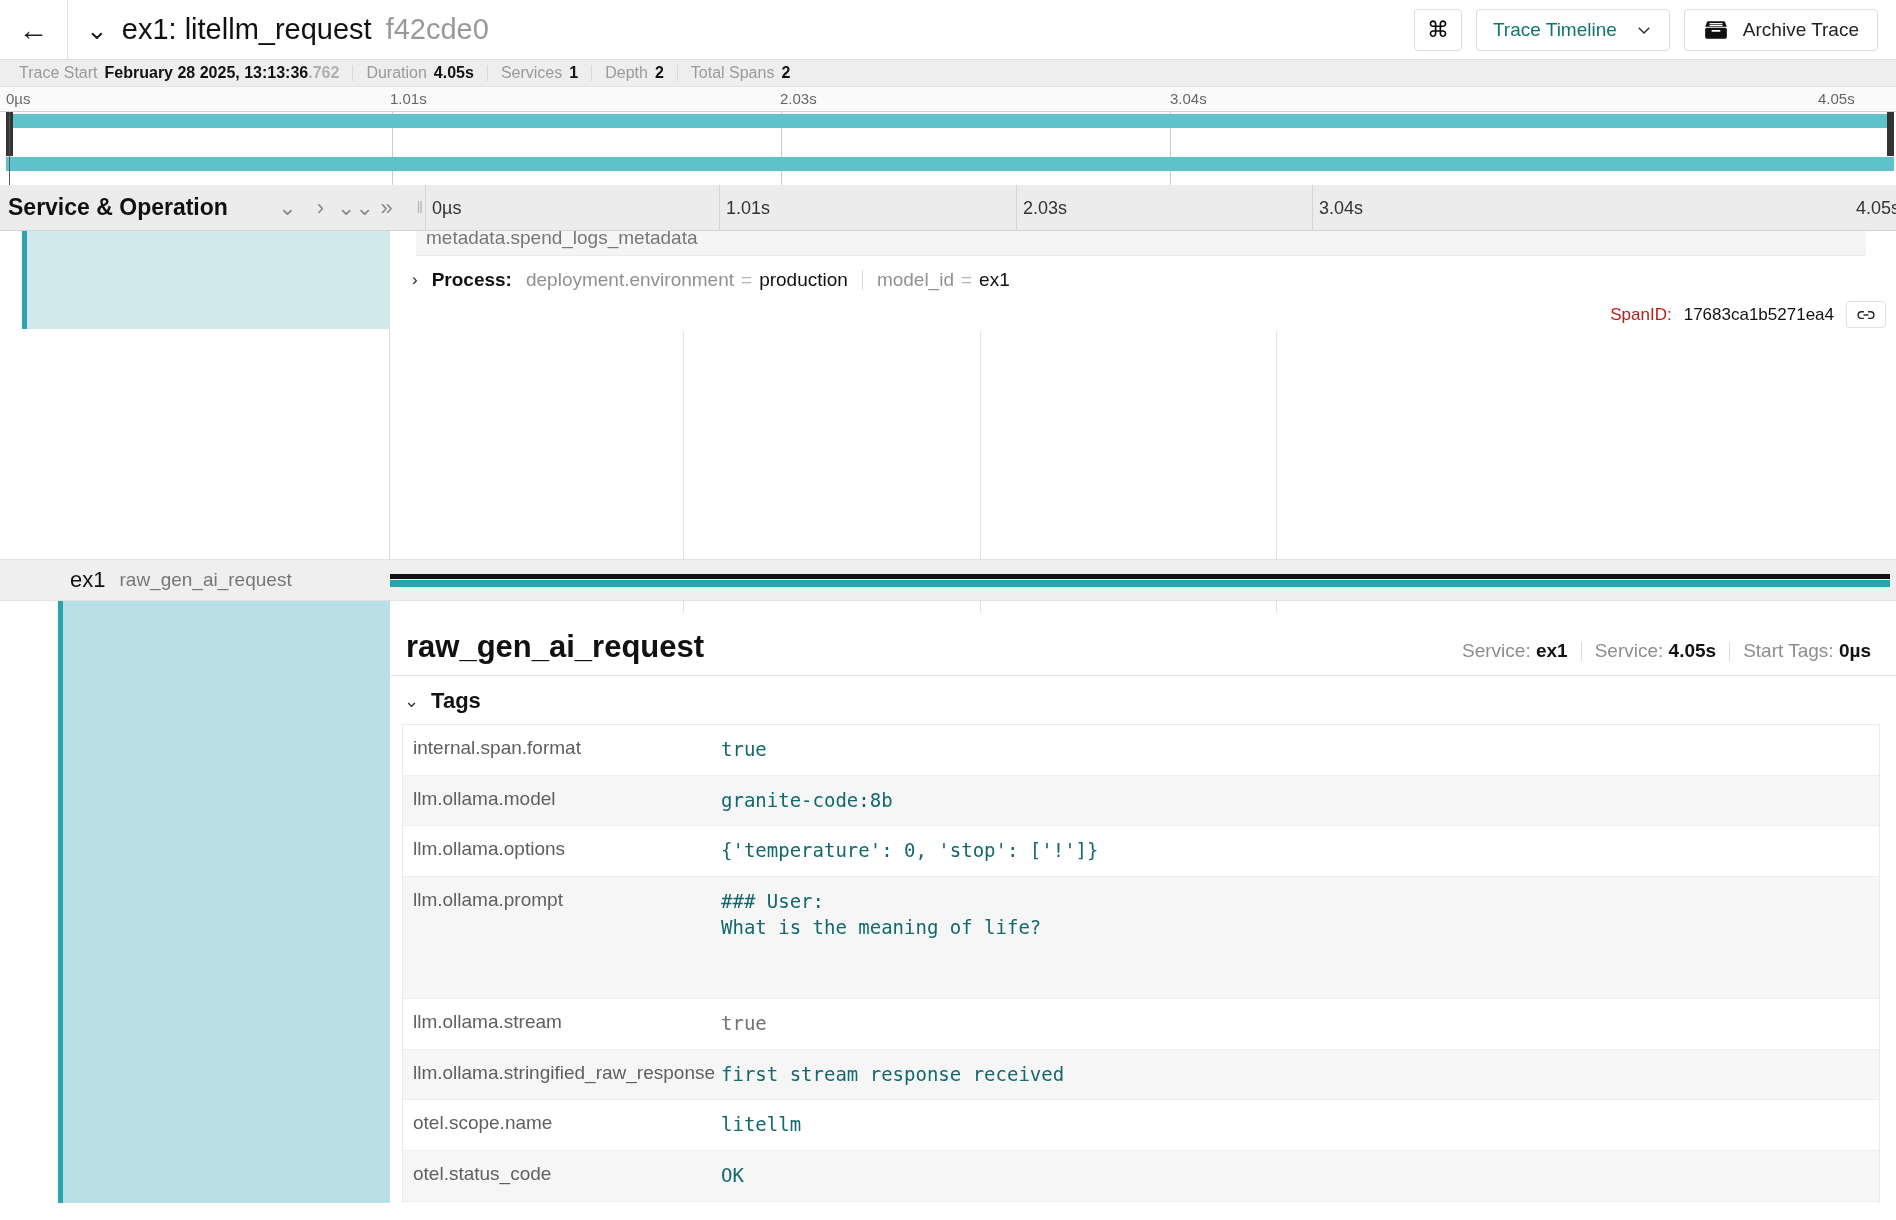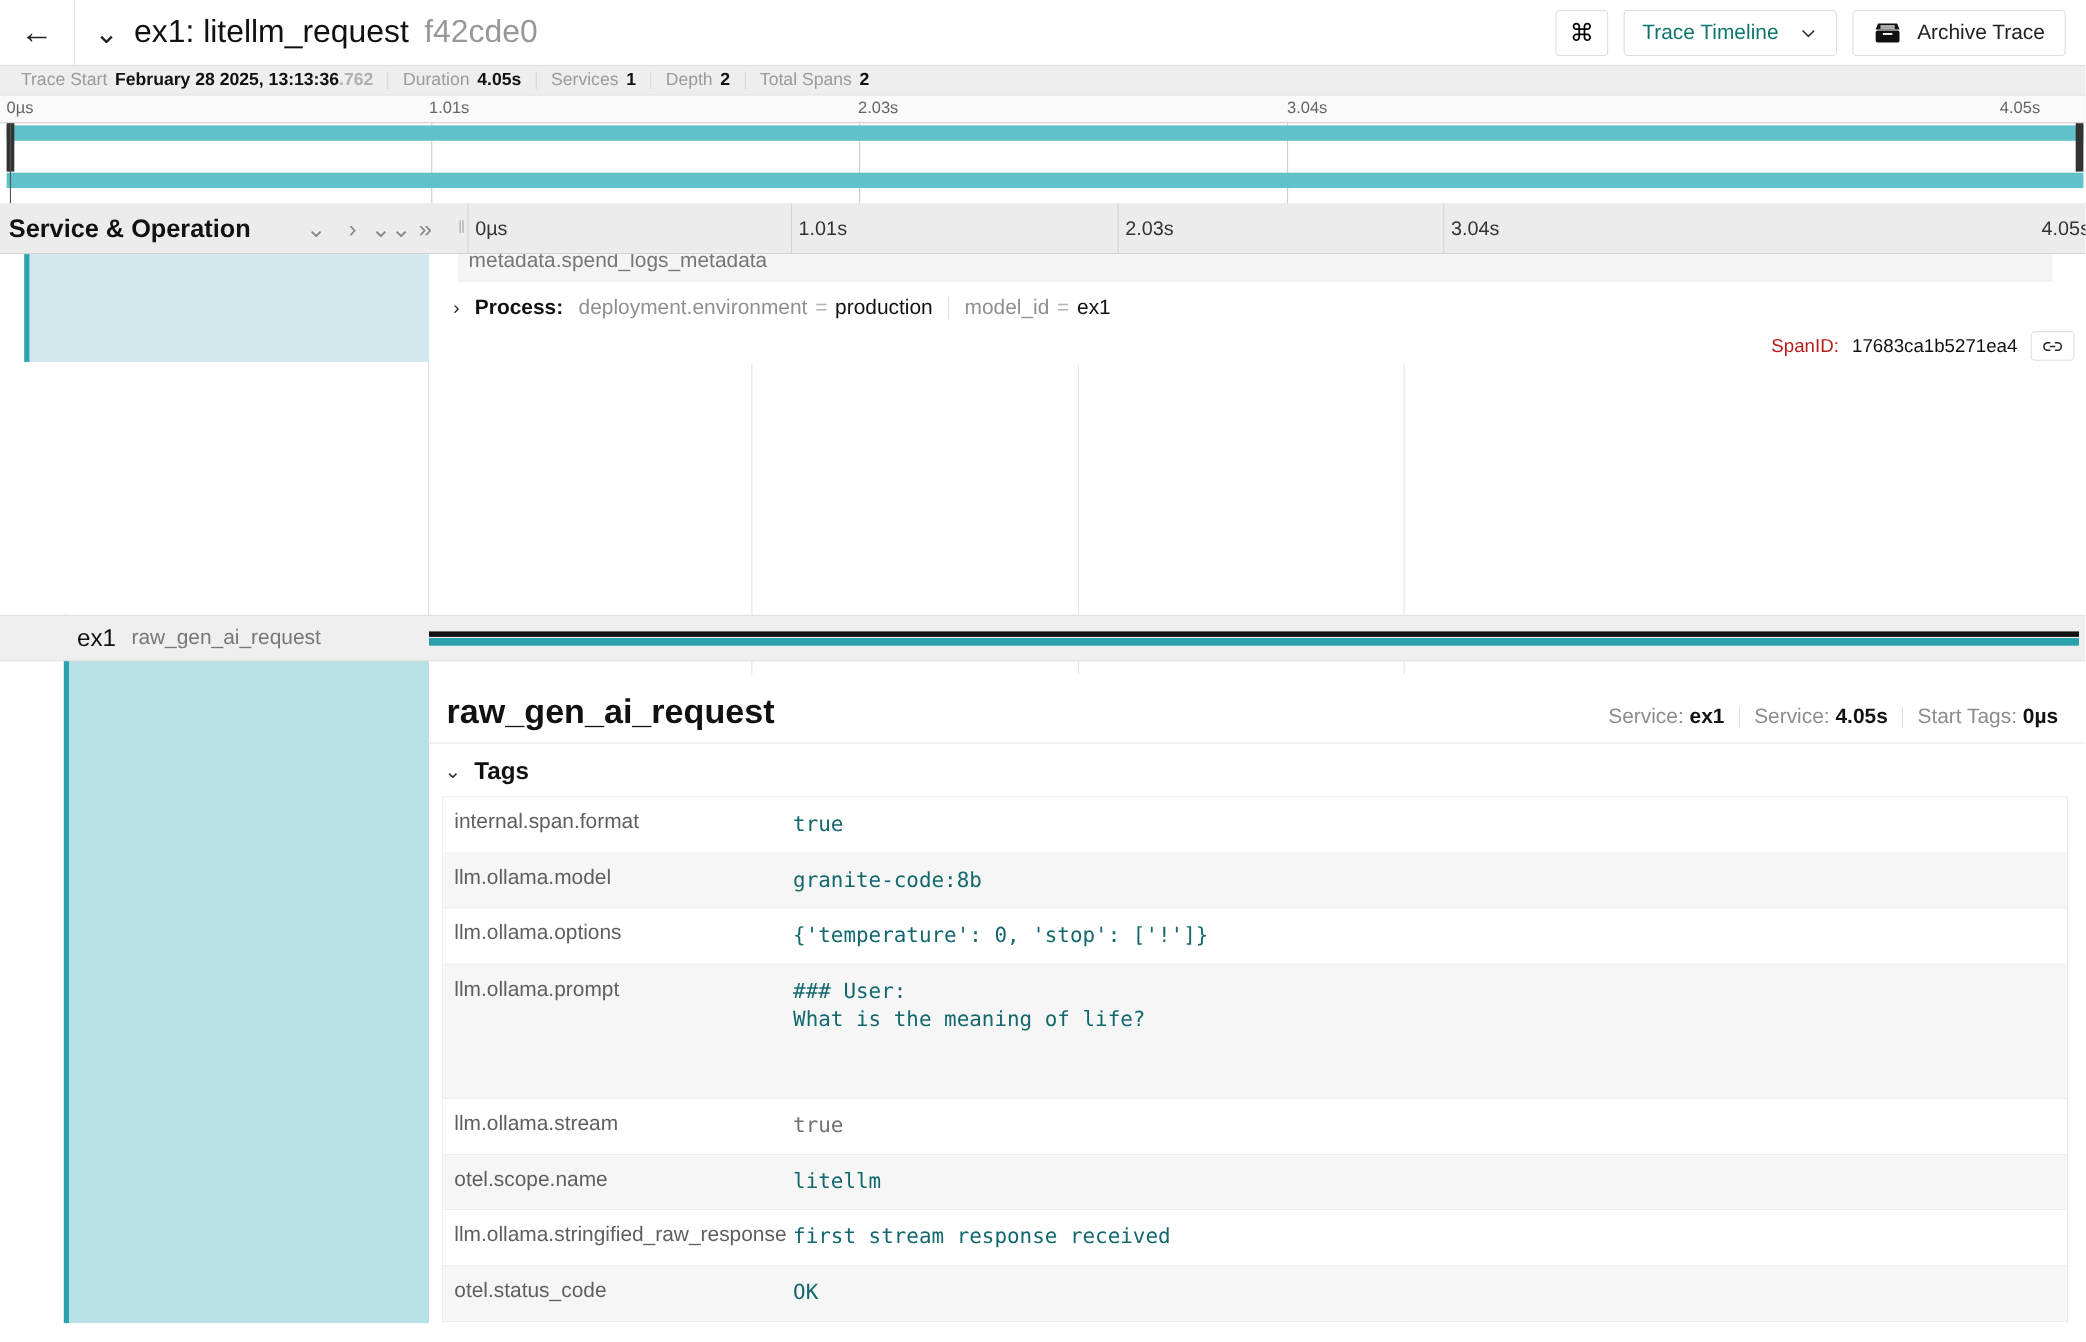--- a/index.html
+++ b/index.html
@@ -393,28 +393,28 @@
           <div class="kv-row tall">
             <div class="kv-key">llm.ollama.prompt</div>
             <div class="kv-val">### User:
 What is the meaning of life?</div>
           </div>
           <div class="kv-row">
             <div class="kv-key">llm.ollama.stream</div>
             <div class="kv-val red">true</div>
           </div>
           <div class="kv-row">
+            <div class="kv-key">llm.ollama.stringified_raw_response</div>
+            <div class="kv-val">first stream response received</div>
+          </div>
+          <div class="kv-row">
             <div class="kv-key">otel.scope.name</div>
             <div class="kv-val">litellm</div>
           </div>
           <div class="kv-row">
-            <div class="kv-key">llm.ollama.stringified_raw_response</div>
-            <div class="kv-val">first stream response received</div>
-          </div>
-          <div class="kv-row">
             <div class="kv-key">otel.status_code</div>
             <div class="kv-val">OK</div>
           </div>
           <div class="kv-row">
             <div class="kv-key">span.kind</div>
             <div class="kv-val">internal</div>
           </div>
         </div>
 
     </div>

